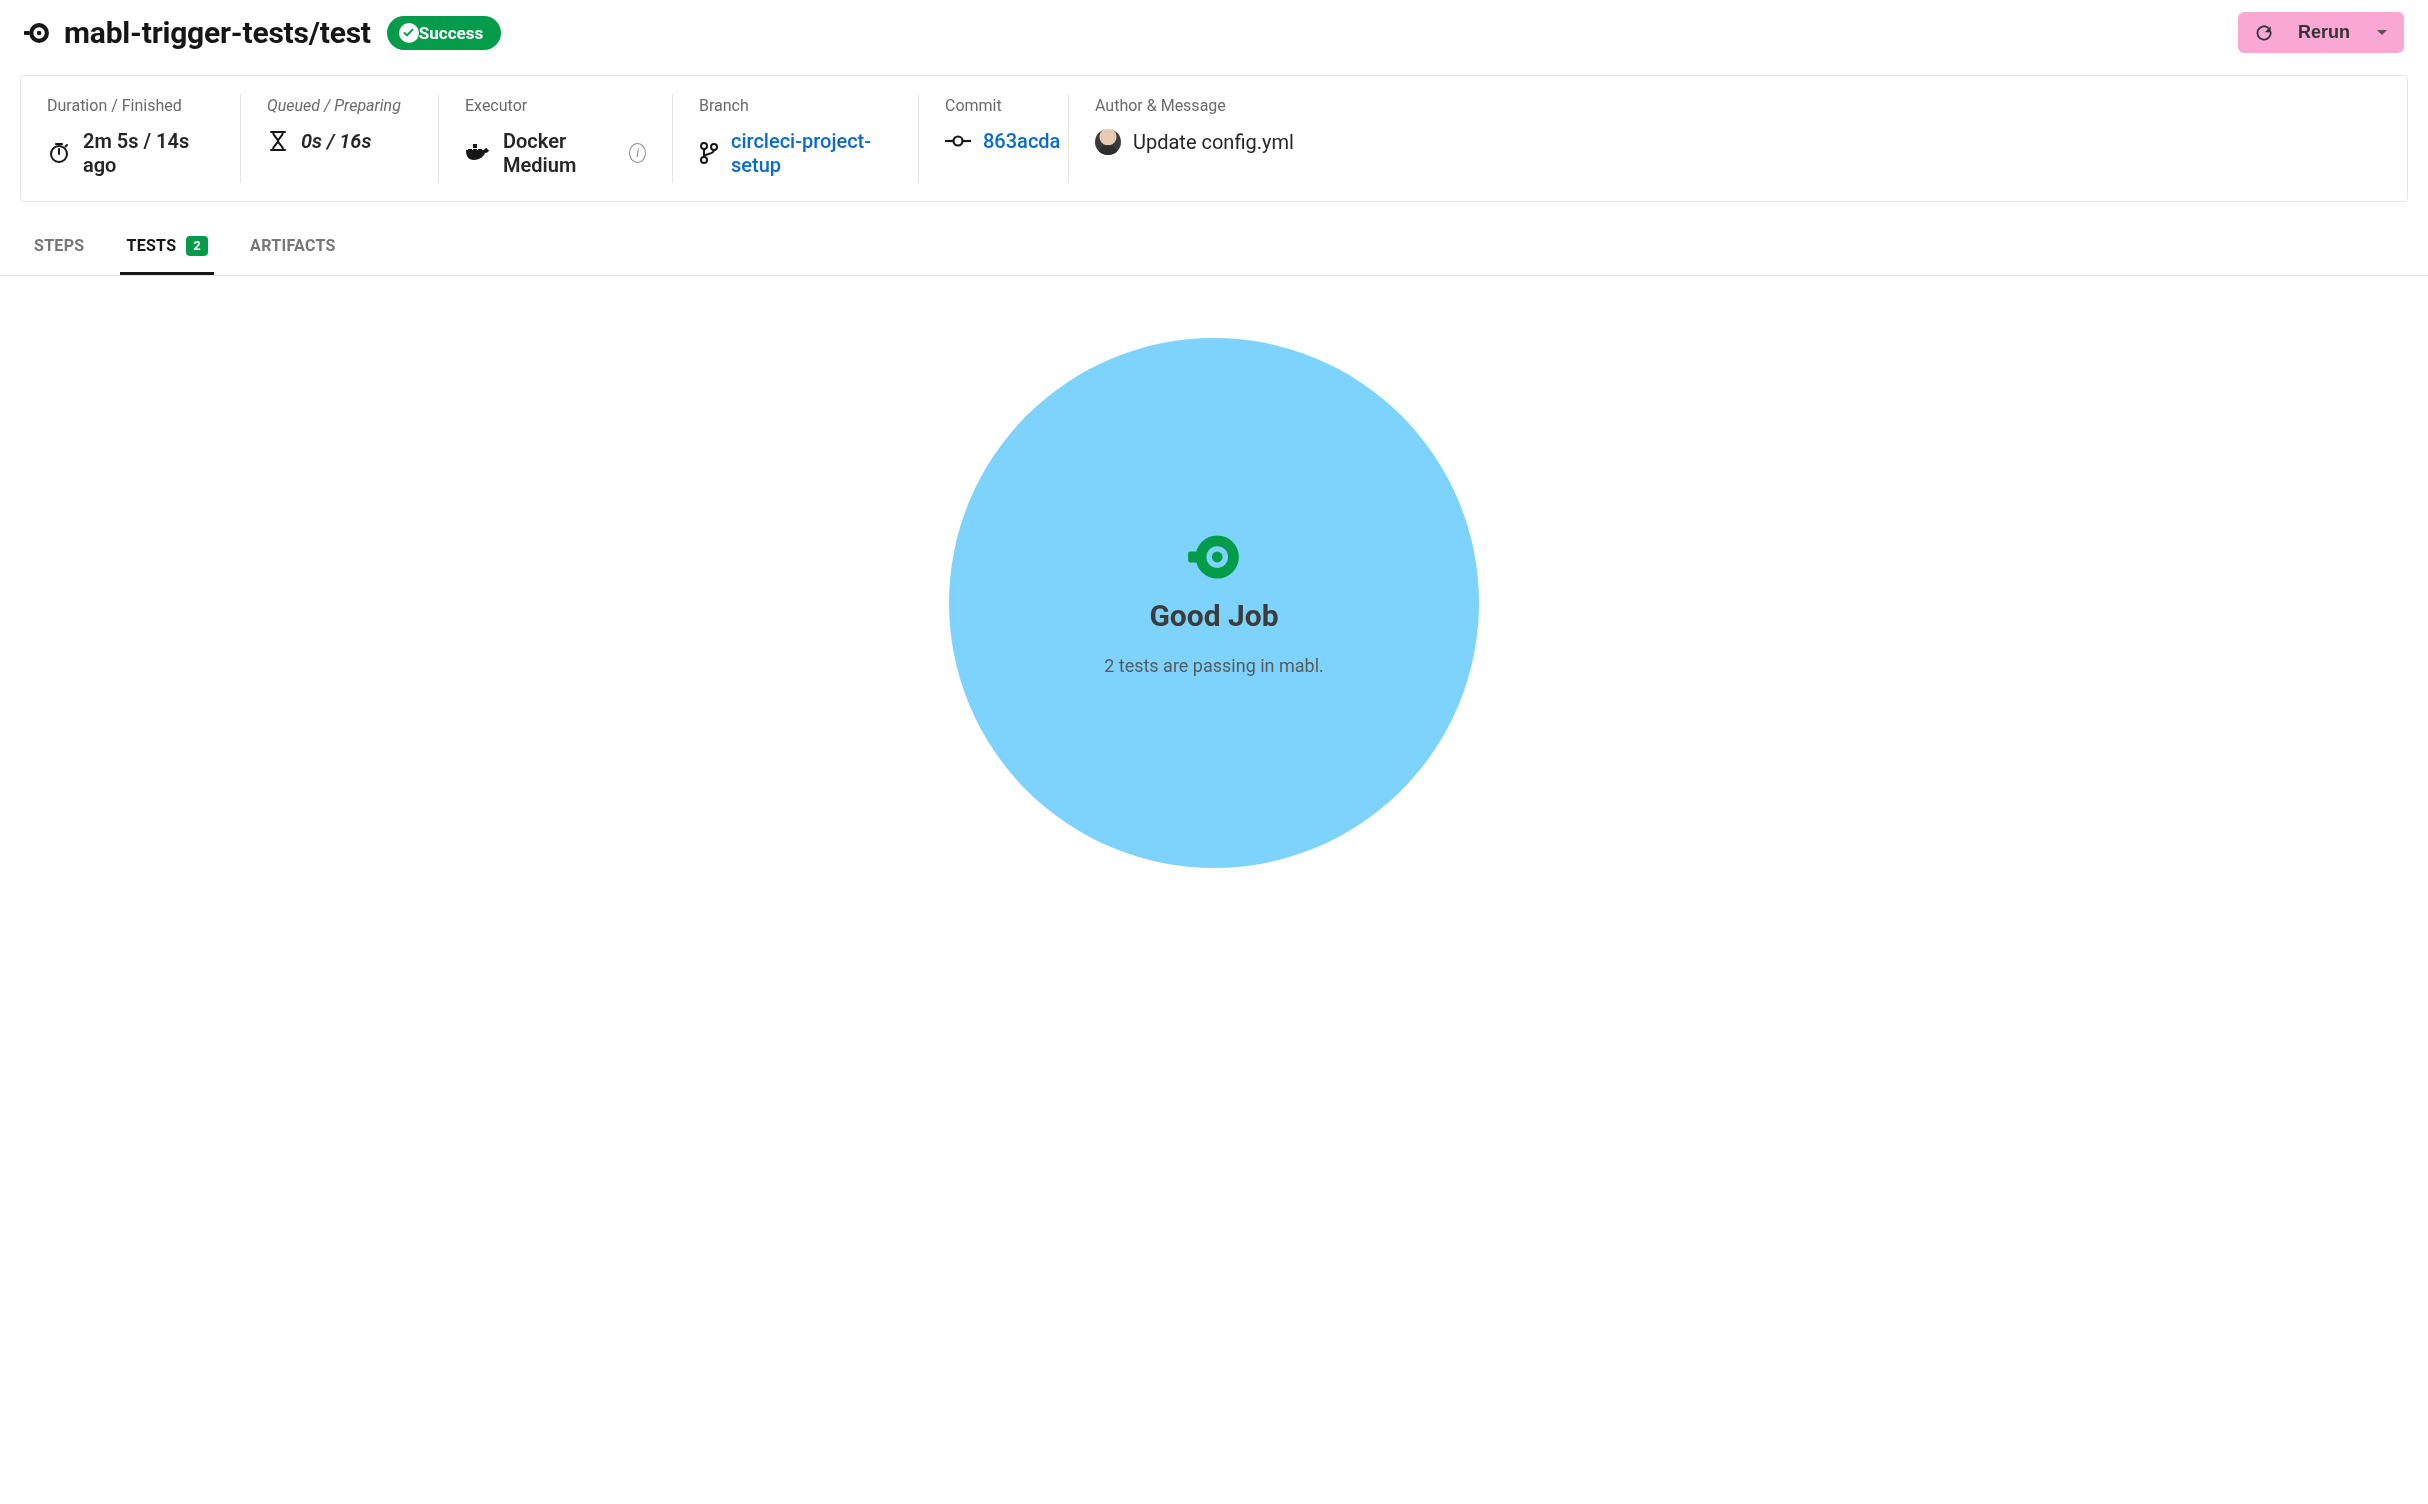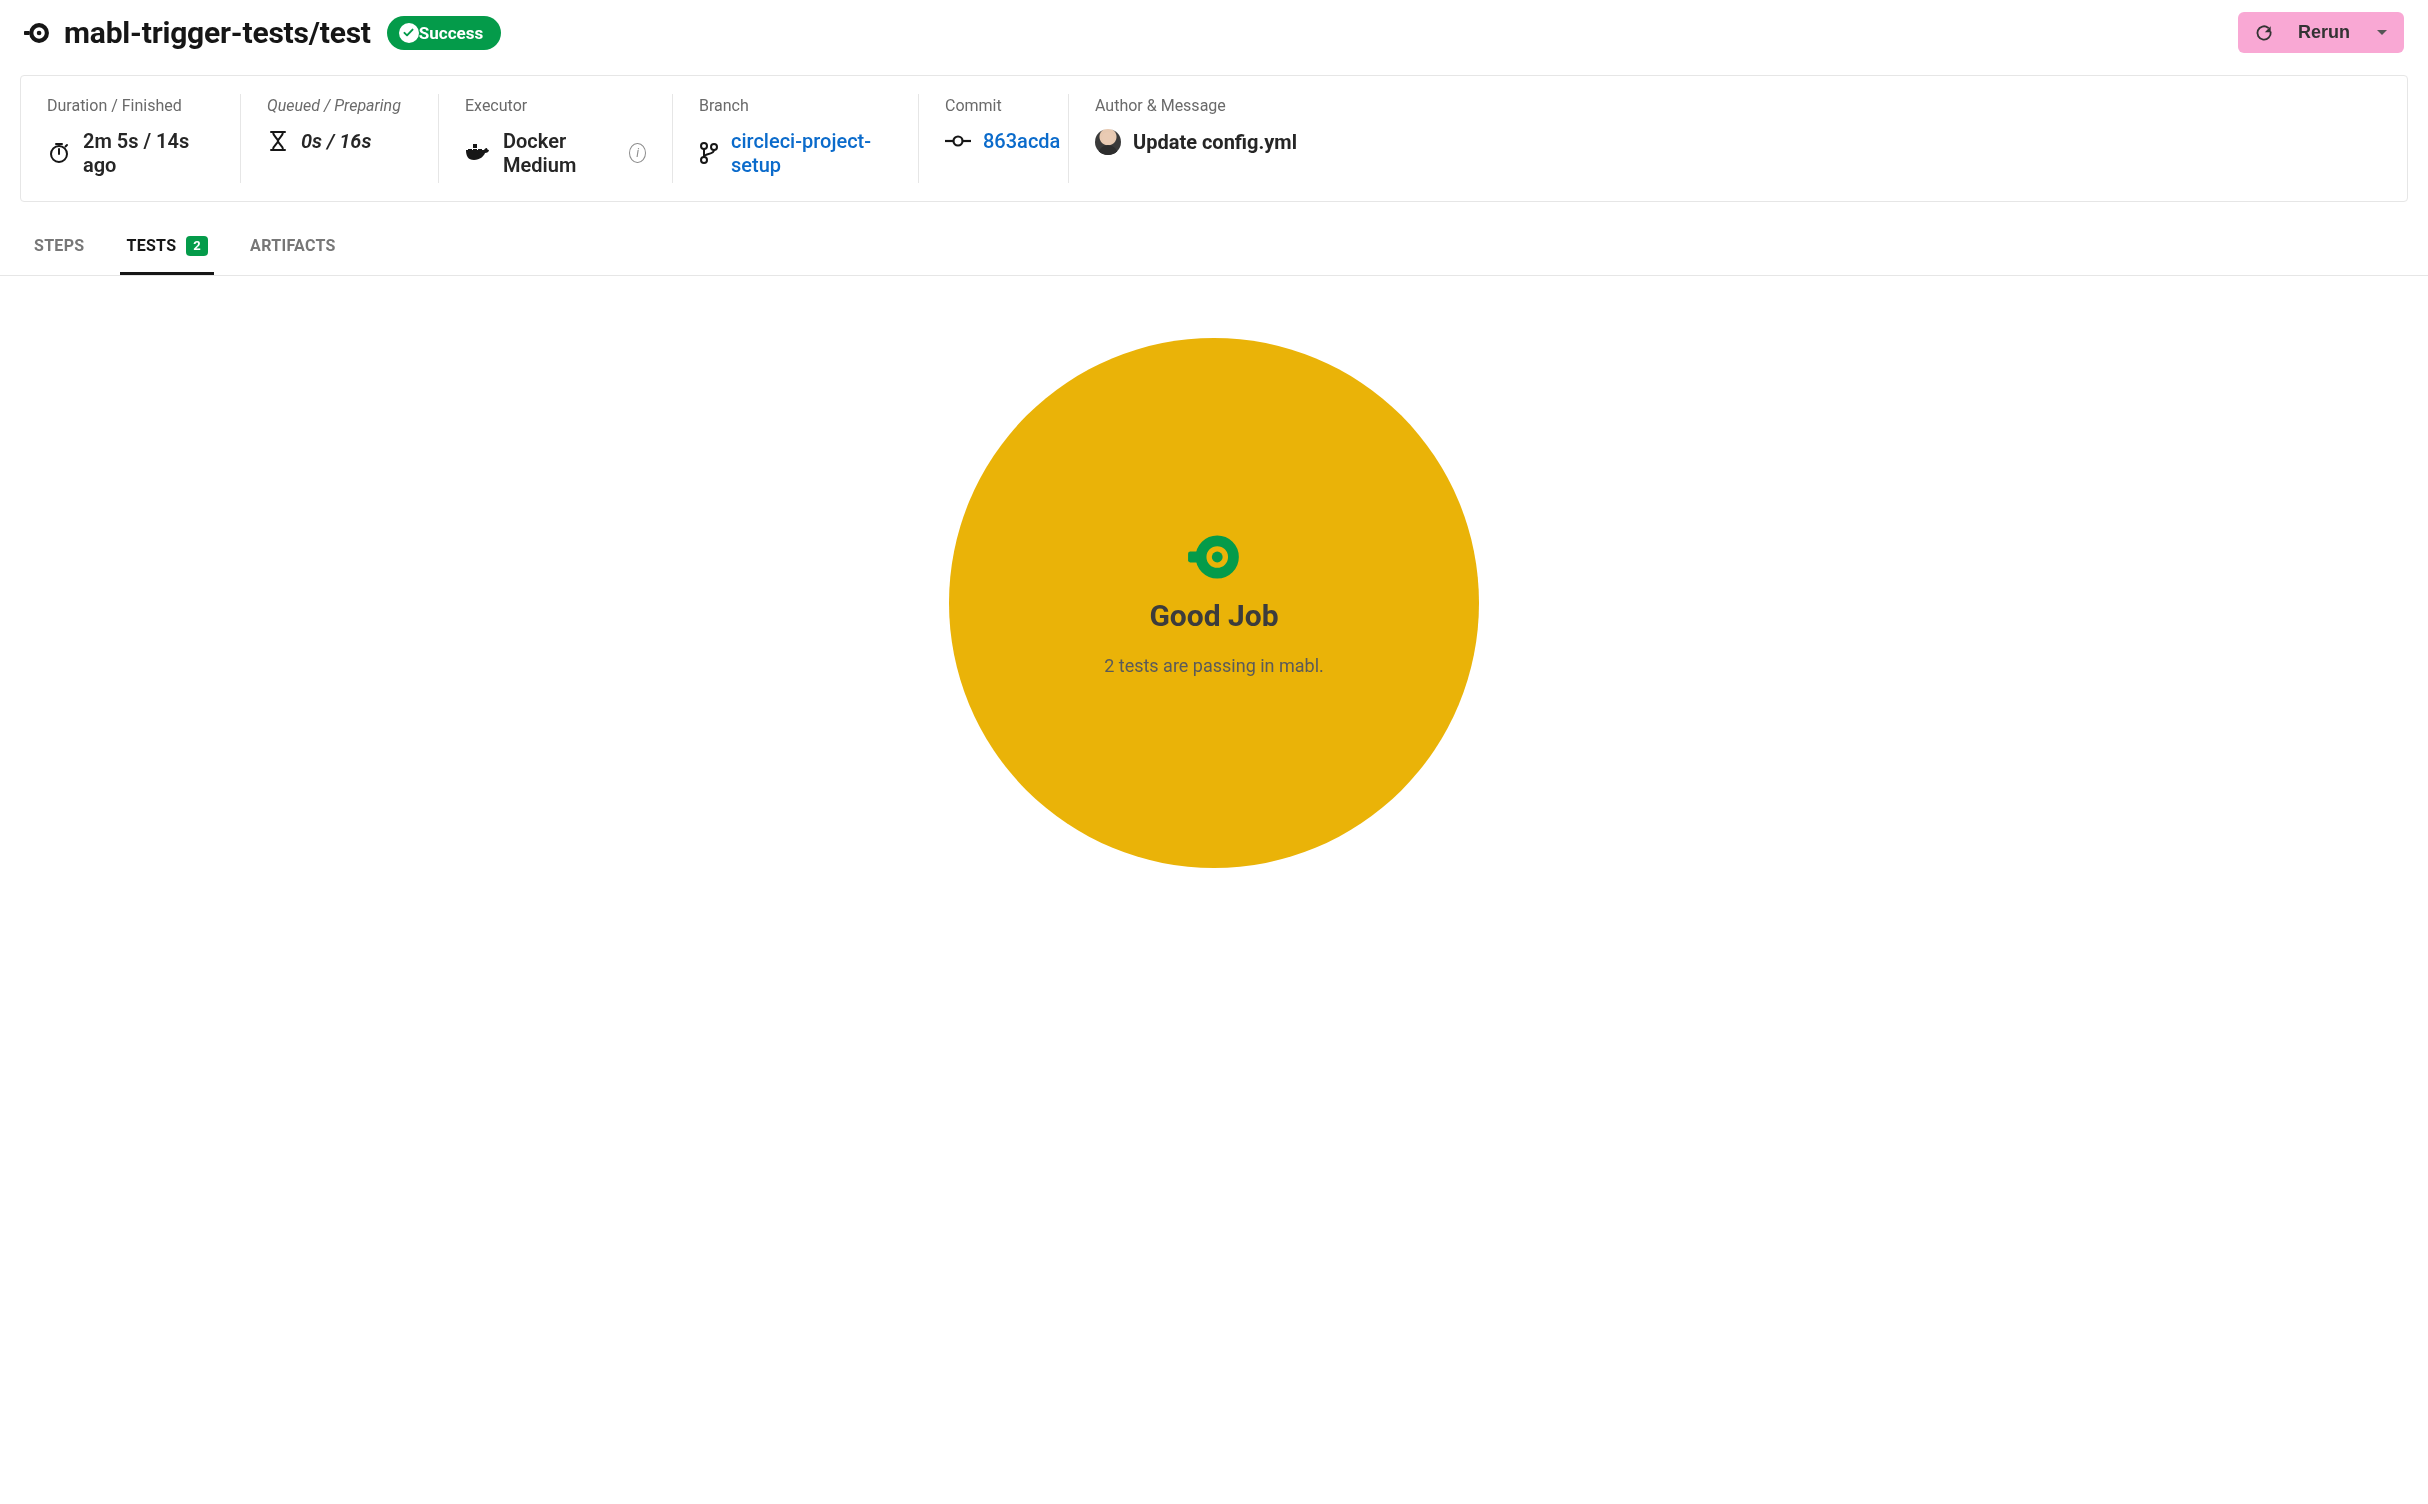--- a/index.html
+++ b/index.html
@@ -192,21 +192,21 @@
   
   .center-area {
     display: flex;
     justify-content: center;
     padding: 50px 0 0 0;
   }
   .big-circle {
     width: 530px;
     height: 530px;
     border-radius: 50%;
-    background: #eab308;
+    background: #7dd3fc;
     display: flex;
     align-items: center;
     justify-content: center;
     flex-direction: column;
     position: relative;
     overflow: hidden;
   }
   .good-title {
     font-size: 30px;
     font-weight: 700;
@@ -331,21 +331,21 @@
             </svg>
         </span>
         <a href="#" class="link">863acda</a>
       </div>
     </div>
 
     <div class="info-cell w-author">
       <div class="info-label">Author &amp; Message</div>
       <div class="info-value">
         <span class="avatar"></span>
-        <span style="font-weight:700">Update config.yml</span>
+        <span style="font-weight:400">Update config.yml</span>
       </div>
     </div>
 
   </div>
 
   <div class="tabs-row">
     <div class="tab">
       <span>STEPS</span>
     </div>
     <div class="tab active">

